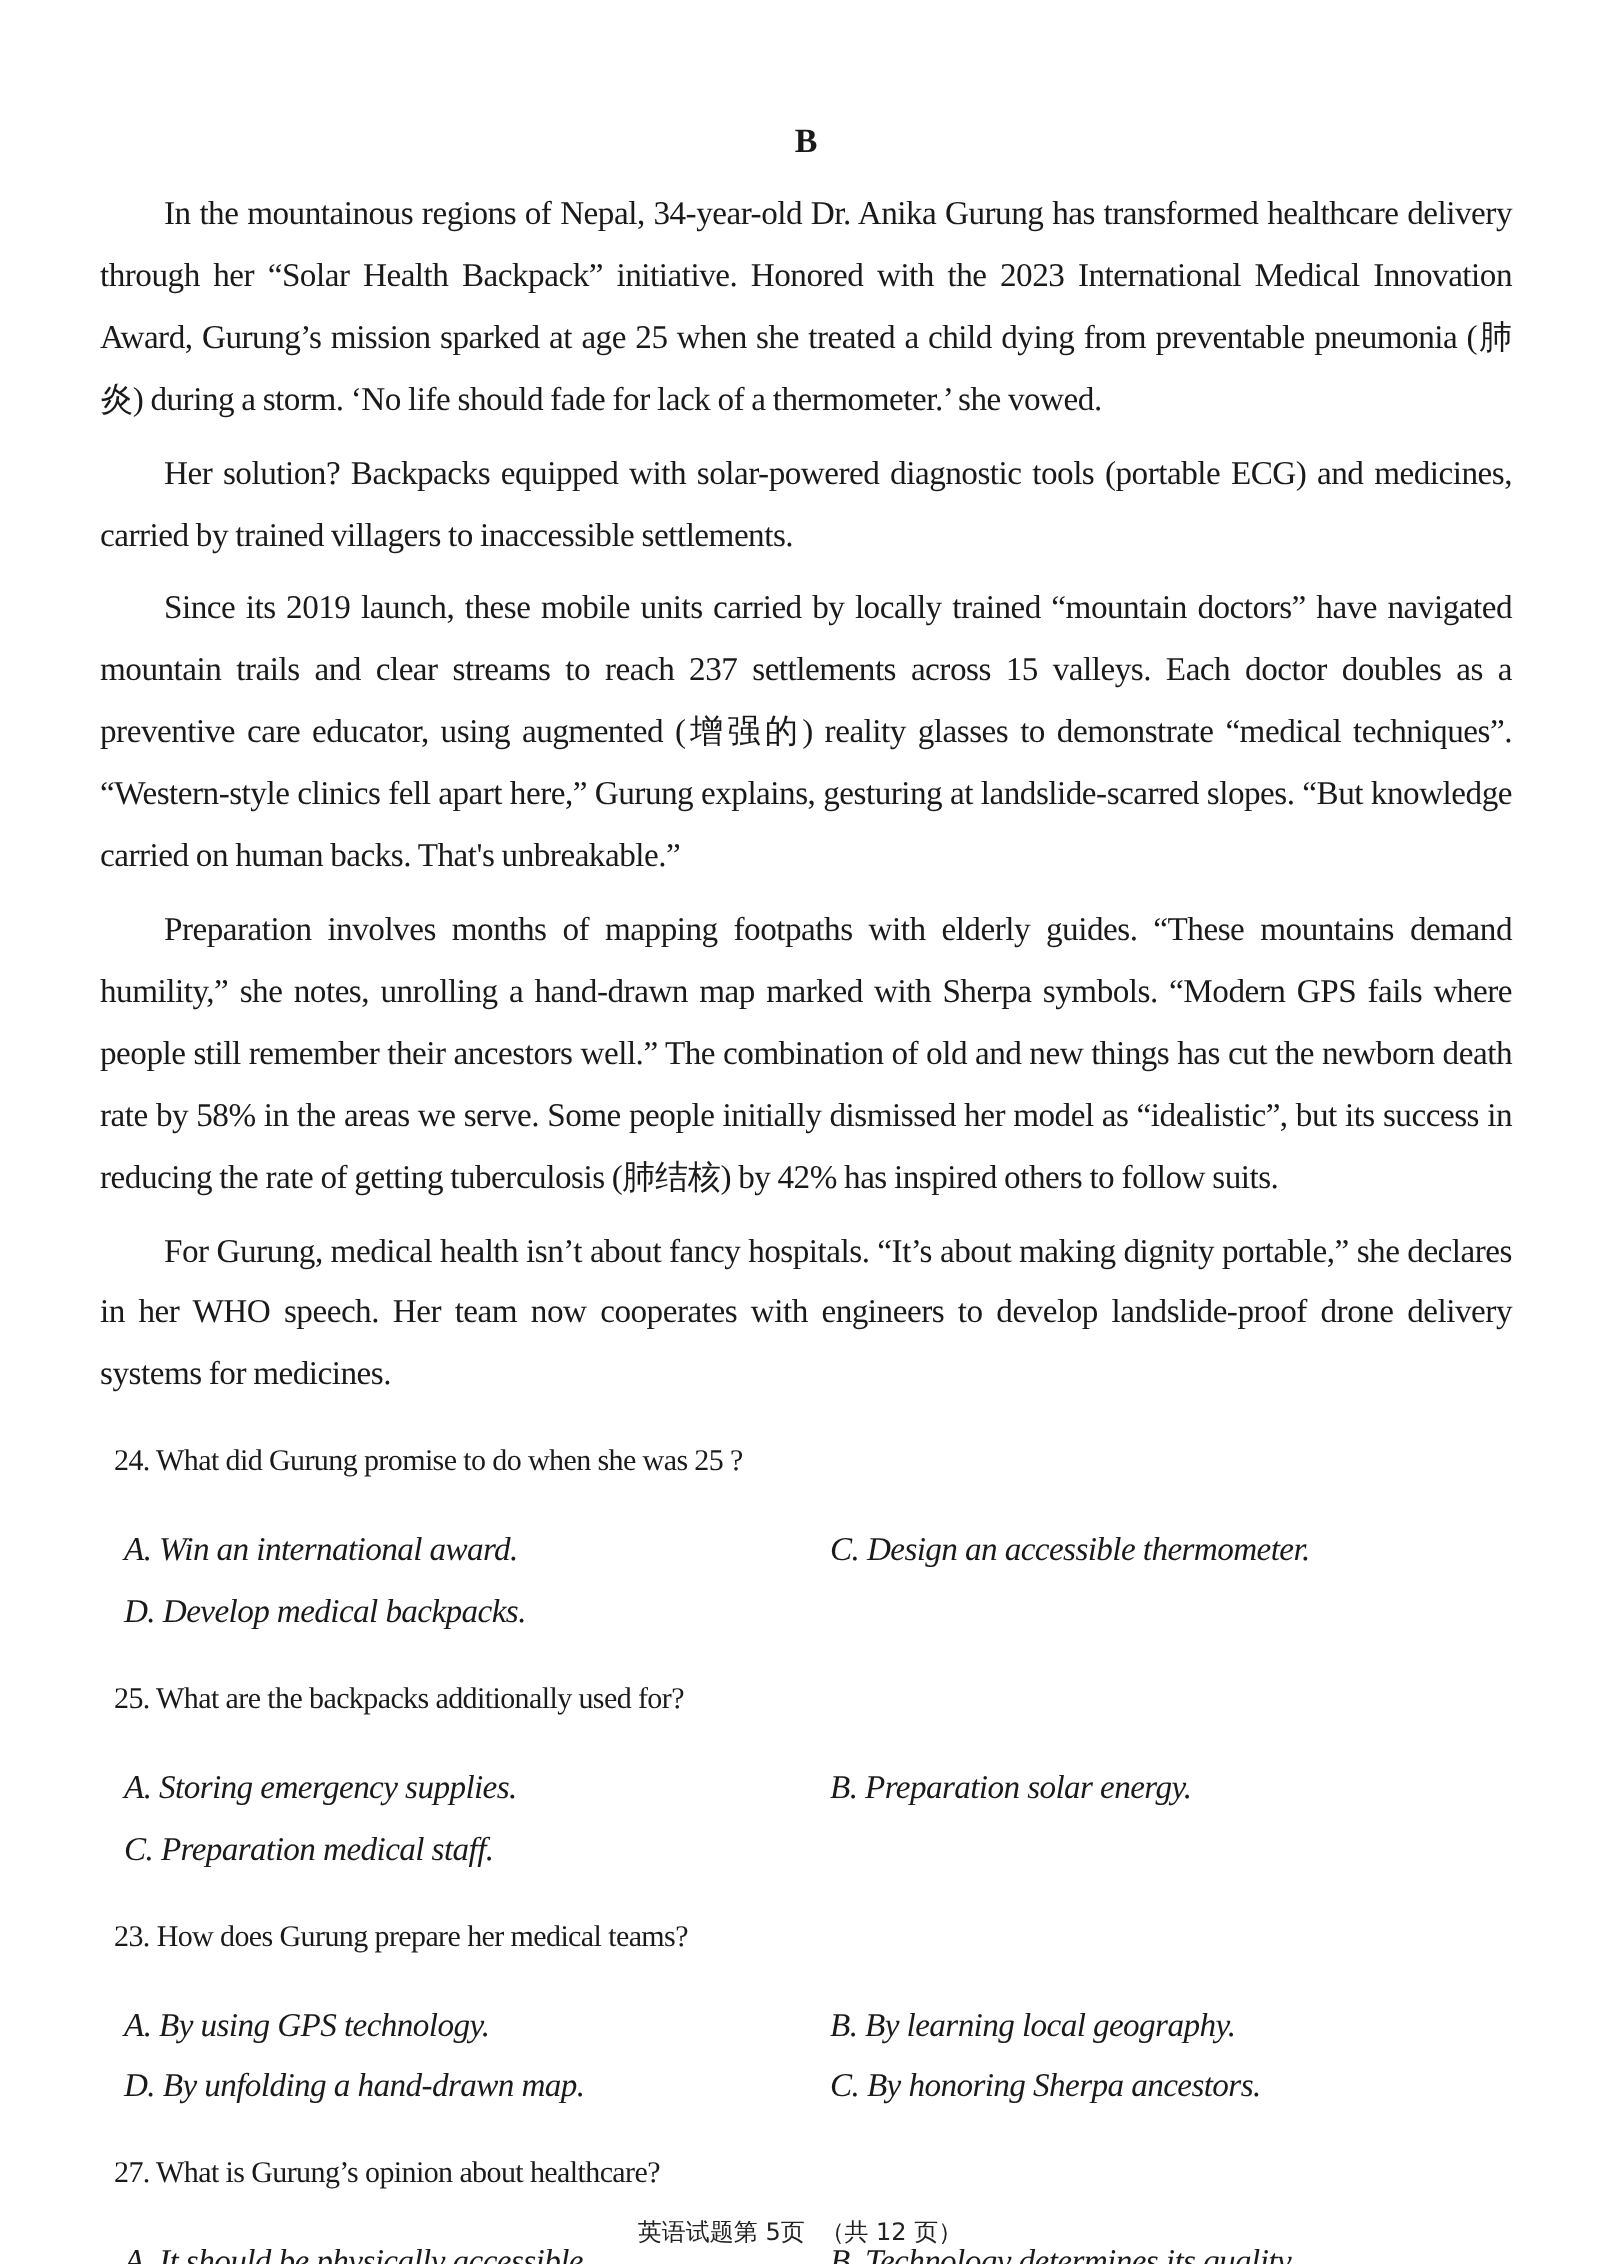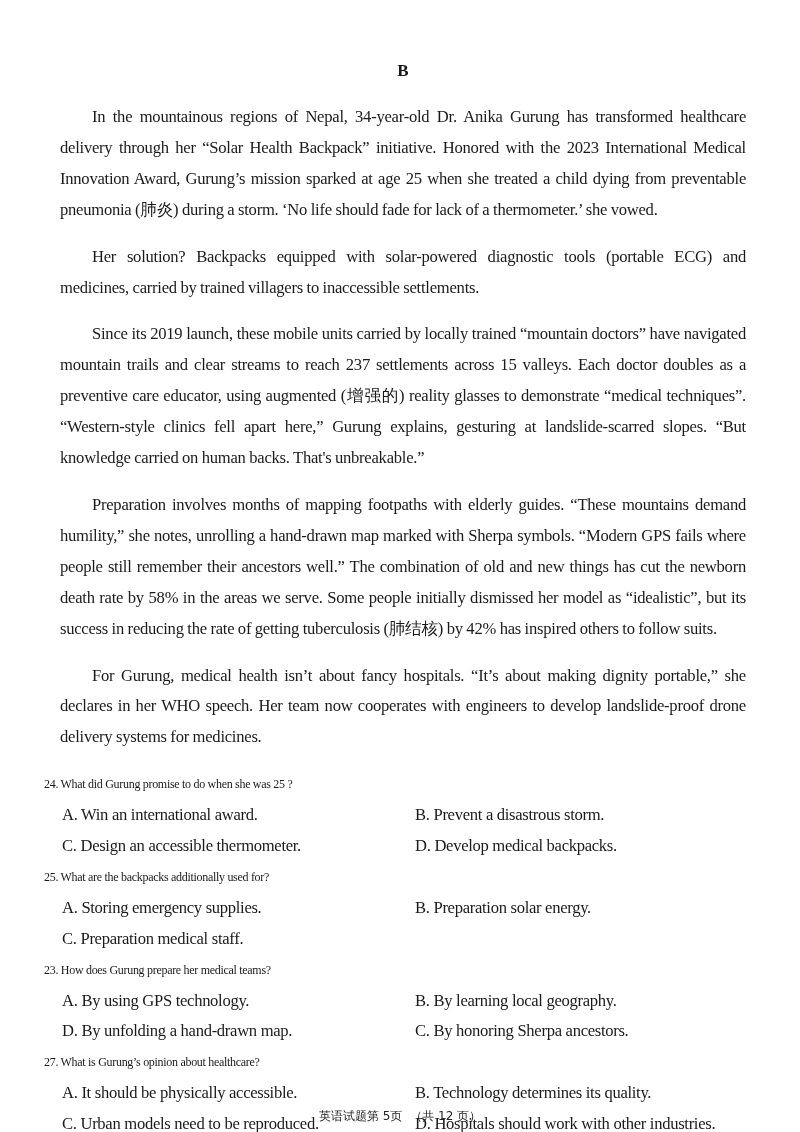--- a/index.html
+++ b/index.html
@@ -7,27 +7,27 @@
     width: 800px; height: 1132px; position: relative; overflow: hidden;
     font-family: "Liberation Serif", "DejaVu Serif", serif;
     color: #1a1a1a;
   }
   .page { position: absolute; left: 44px; top: 55px; width: 718px; }
   .section-letter {
     text-align: center; font-weight: bold; font-size: 17px;
     height: 31px; line-height: 31px; margin-left: 0; padding-left: 0;
   }
   .para {
-    font-size: 16.6px; line-height: 30.9px; margin: 16px;
+    font-size: 16.6px; line-height: 30.9px; margin: 6px;
     text-indent: 32px; text-align: justify; letter-spacing: -0.25px;
     word-spacing: -0.3px;
   }
-  .question { font-size: 12px; line-height: 30.9px; margin: 0; letter-spacing: -0.3px; }
+  .question { font-size: 15px; line-height: 30.9px; margin: 13px; letter-spacing: -0.3px; }
   .options { display: grid; grid-template-columns: 353px 365px; padding-left: 18px; }
-  .opt { font-size: 16.6px; line-height: 30.9px; letter-spacing: -0.3px; white-space: nowrap; }
+  .opt { font-size: 16.6px; line-height: 30.9px; letter-spacing: -0.3px; white-space: nowrap; font-style: italic; }
   .footer {
     position: absolute; left: 0; width: 800px; top: 1108px; text-align: center;
     font-family: "DejaVu Sans", sans-serif; font-size: 12px; color: #222;
   }
   .footer span { margin: 0 2px; }
 </style>
 </head>
 <body>
 
 <div class="page">
@@ -38,21 +38,20 @@
     <p class="para">Her solution? Backpacks equipped with solar-powered diagnostic tools (portable ECG) and medicines, carried by trained villagers to inaccessible settlements.</p>
     <p class="para">Since its 2019 launch, these mobile units carried by locally trained “mountain doctors” have navigated mountain trails and clear streams to reach 237 settlements across 15 valleys. Each doctor doubles as a preventive care educator, using augmented (增强的) reality glasses to demonstrate “medical techniques”. “Western-style clinics fell apart here,” Gurung explains, gesturing at landslide-scarred slopes. “But knowledge carried on human backs. That's unbreakable.”</p>
     <p class="para">Preparation involves months of mapping footpaths with elderly guides. “These mountains demand humility,” she notes, unrolling a hand-drawn map marked with Sherpa symbols. “Modern GPS fails where people still remember their ancestors well.” The combination of old and new things has cut the newborn death rate by 58% in the areas we serve. Some people initially dismissed her model as “idealistic”, but its success in reducing the rate of getting tuberculosis (肺结核) by 42% has inspired others to follow suits.</p>
     <p class="para">For Gurung, medical health isn’t about fancy hospitals. “It’s about making dignity portable,” she declares in her WHO speech. Her team now cooperates with engineers to develop landslide-proof drone delivery systems for medicines.</p>
   </div>
 
   <div>
     <p class="question"><span>24.</span> <span>What did Gurung promise to do when she was 25 ?</span></p>
     <div class="options">
       <div class="opt">A. Win an international award.</div>
-      <div class="opt">B. Prevent a disastrous storm.</div>
       <div class="opt">C. Design an accessible thermometer.</div>
       <div class="opt">D. Develop medical backpacks.</div>
     </div>
   </div>
 
   <div>
     <p class="question"><span>25.</span> <span>What are the backpacks additionally used for?</span></p>
     <div class="options">
       <div class="opt">A. Storing emergency supplies.</div>
       <div class="opt">B. Preparation solar energy.</div>

